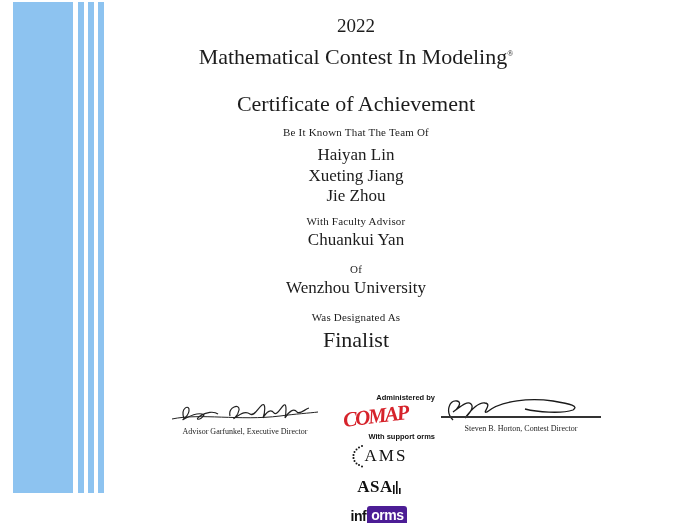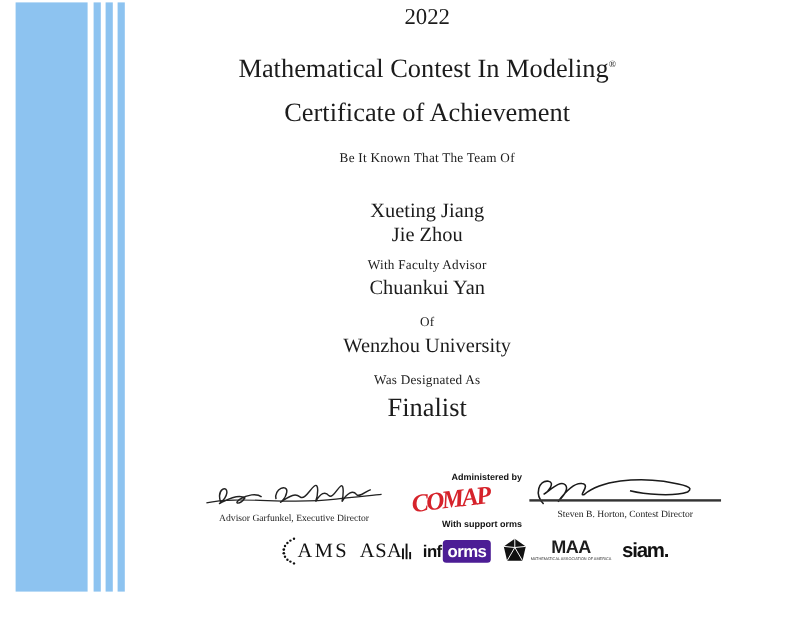--- a/index.html
+++ b/index.html
@@ -9,24 +9,24 @@
   }
   
   .stripe{position:absolute; top:2px; height:491px; background:#8dc3f0;}
   .stripe.thick{left:13px; width:60px;}
   .stripe.t1{left:78px; width:6px;}
   .stripe.t2{left:88px; width:6px;}
   .stripe.t3{left:98px; width:6px;}
 
   
   .line{position:absolute; left:130px; width:452px; text-align:center; white-space:nowrap;}
-  .year{top:4px; font-size:19px;}
+  .year{top:15px; font-size:19px;}
   .title{top:44px; font-size:22px;}
   .title sup{font-size:8px; vertical-align:super;}
-  .subtitle{top:81px; font-size:22px;}
+  .subtitle{top:91px; font-size:22px;}
   .small-label{font-size:11px; font-weight:normal; letter-spacing:.2px;}
   .team-intro{top:126px;}
   .member-1{top:145px; font-size:17px;}
   .member-2{top:166px; font-size:17px;}
   .member-3{top:186px; font-size:17px;}
   .advisor-label{top:215px;}
   .advisor-name{top:230px; font-size:17px;}
   .of-label{top:263px;}
   .institution{top:278px; font-size:17px;}
   .designation-label{top:311px;}
@@ -45,24 +45,25 @@
     display:inline-block; font-style:italic; font-weight:bold; font-size:21px;
     letter-spacing:-2px; transform:rotate(-7deg); margin:2px 0 1px 0;
   }
   .support{margin-top:2px;}
 
   
   .logo-row{
     position:absolute; left:234px; top:444px; width:290px; height:30px;
     display:flex; align-items:center; justify-content:flex-start; gap:9px;
     font-family:"Liberation Sans", sans-serif;
+    flex-direction:column;
   }
   .logo-item{display:flex; align-items:center; color:#111;}
   .ams-text{font-family:"Liberation Serif", serif; font-size:17px; letter-spacing:2px; margin-left:1px;}
-  .asa-text{font-family:"Liberation Serif", serif; font-size:17px; font-weight:normal; letter-spacing:.5px;}
+  .asa-text{font-family:"Liberation Serif", serif; font-size:17px; font-weight:bold; letter-spacing:.5px;}
   .informs-pre{font-size:14px; font-weight:bold; letter-spacing:-0.5px;}
   .informs-box{
     background:#4c1d95; color:#fff; font-size:14px; font-weight:bold;
     padding:1px 4px 2px 4px; border-radius:3px; margin-left:1px; letter-spacing:-0.5px;
   }
   .maa-wrap{display:flex; align-items:center; gap:2px;}
   .maa-col{display:flex; flex-direction:column; align-items:center; line-height:1;}
   .maa-text{font-size:15px; font-weight:bold; letter-spacing:-0.5px;}
   .maa-sub{font-size:3.2px; color:#333; margin-top:1px; white-space:nowrap;}
   .siam-text{font-size:17px; font-weight:bold; letter-spacing:-1px; font-family:"Liberation Sans", sans-serif;}
@@ -75,20 +76,21 @@
   <div class="stripe thick"></div>
   <div class="stripe t1"></div>
   <div class="stripe t2"></div>
   <div class="stripe t3"></div>
 
   <div class="line year">2022</div>
   <div class="line title"><span>Mathematical Contest In Modeling</span><sup>®</sup></div>
   <div class="line subtitle">Certificate of Achievement</div>
 
   <div class="line small-label team-intro">Be It Known That The Team Of</div>
+  <div class="line member-1">Haiyan Lin</div>
   <div class="line member-2">Xueting Jiang</div>
   <div class="line member-3">Jie Zhou</div>
 
   <div class="line advisor-name">Chuankui Yan</div>
   <div class="line small-label advisor-label">With Faculty Advisor</div>
 
   <div class="line small-label of-label">Of</div>
   <div class="line institution">Wenzhou University</div>
 
   <div class="line small-label designation-label">Was Designated As</div>

